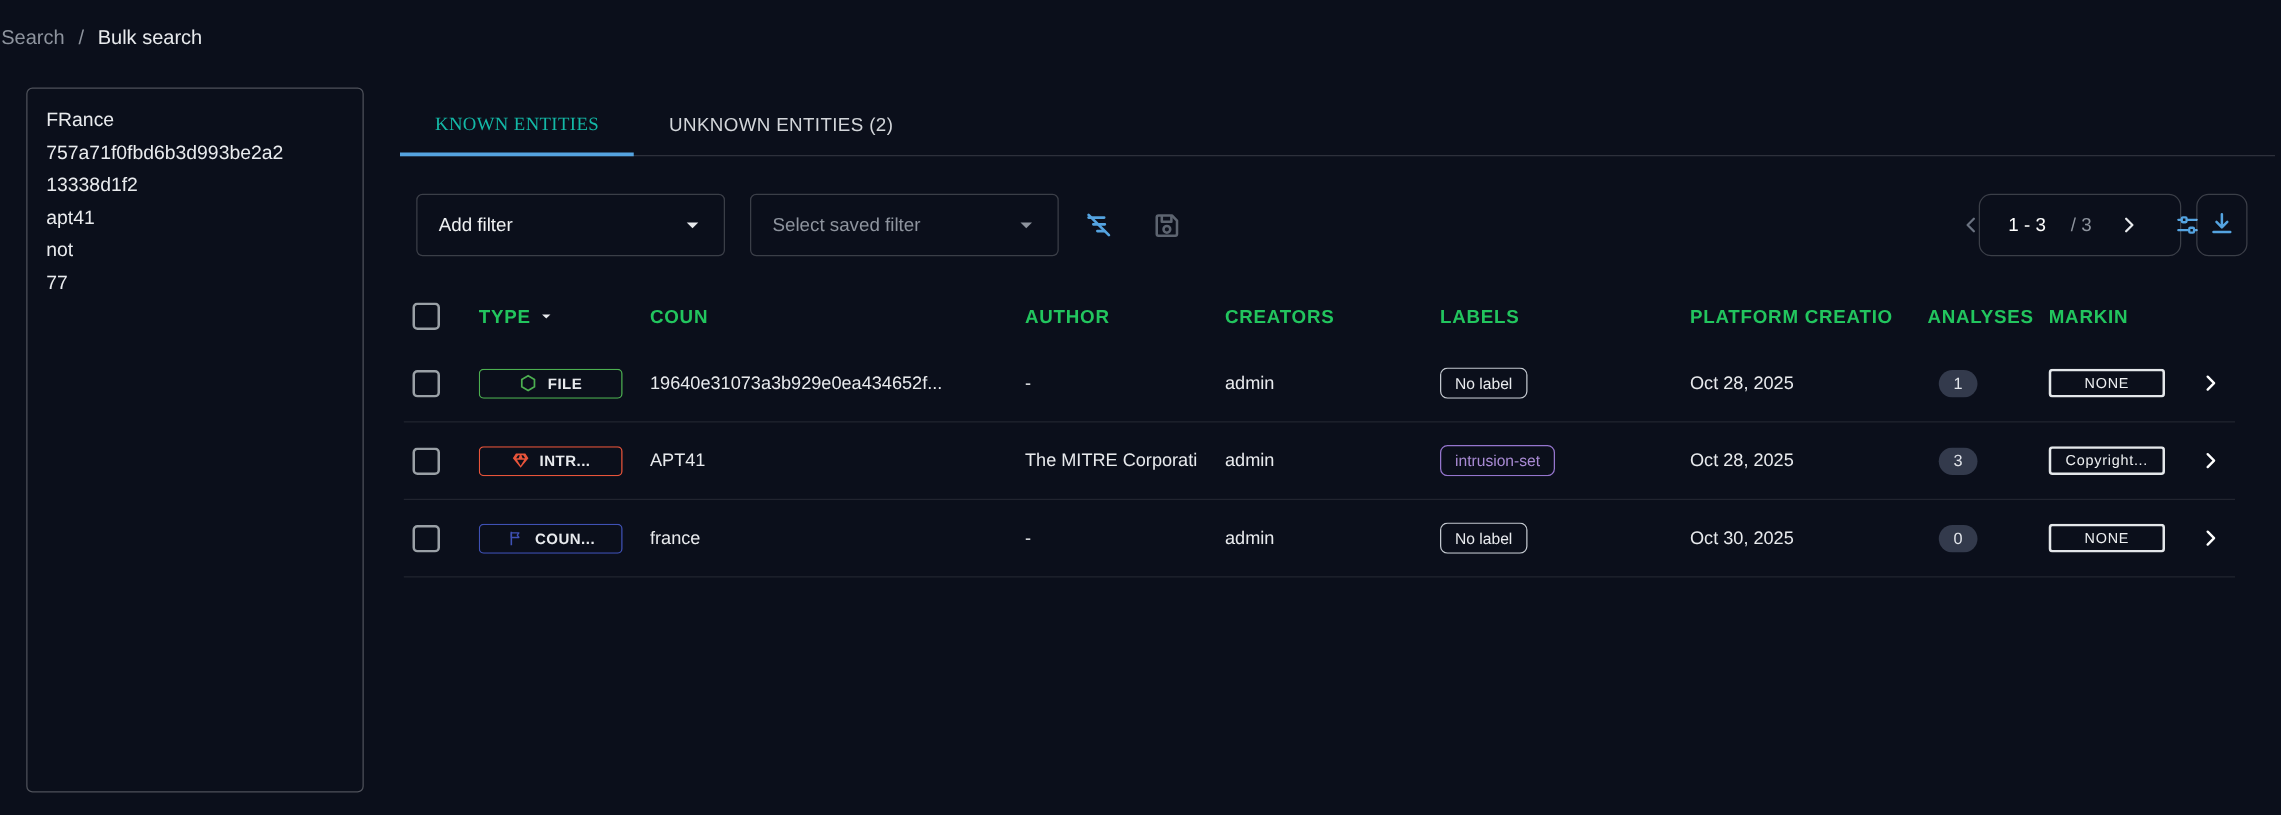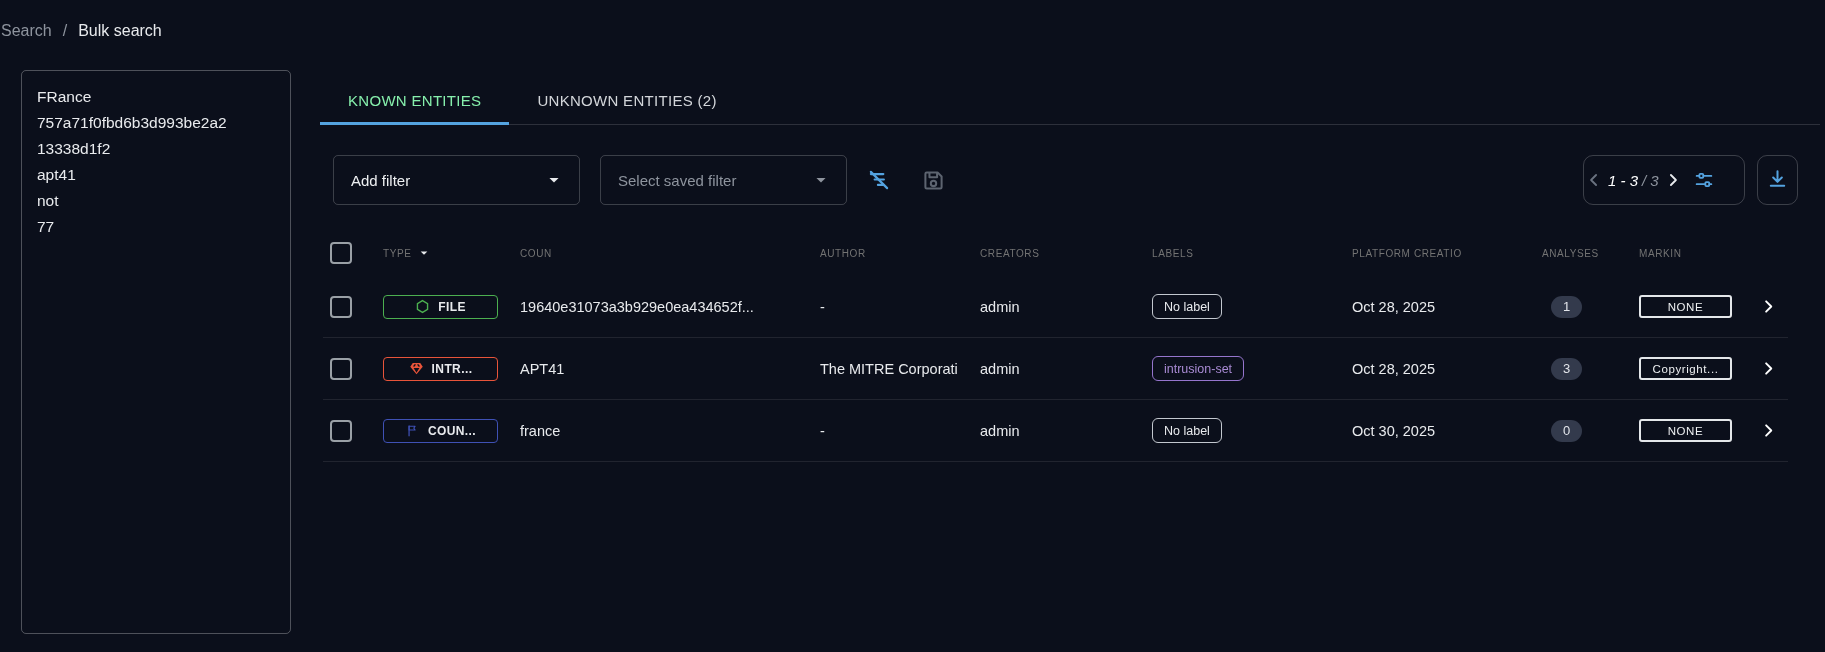--- a/index.html
+++ b/index.html
@@ -26,21 +26,21 @@
     position:absolute;left:320px;top:76px;width:1500px;height:48px;
     display:flex;align-items:stretch;
     border-bottom:1px solid rgba(255,255,255,0.14);
     box-sizing:content-box;
   }
   .tab{
     display:flex;align-items:center;justify-content:center;
     padding:0 28px;font-size:15px;font-weight:500;letter-spacing:.3px;
     color:#d3d6da;position:relative;cursor:pointer;
   }
-  .tab.active{color:#86efac;}
+  .tab.active{color:#14b8a6;font-family:Liberation Serif, serif;}
   .tab.active::after{
     content:"";position:absolute;left:0;right:0;bottom:-1px;height:3px;background:#54a3e0;
   }
   
   .filter-bar{position:absolute;left:323px;top:155px;height:50px;display:flex;align-items:center;margin-left:10px;}
   .select-box{
     width:247px;height:50px;box-sizing:border-box;
     border:1px solid rgba(255,255,255,0.2);border-radius:5px;
     display:flex;align-items:center;justify-content:space-between;
     padding:0 14px 0 17px;cursor:pointer;
@@ -51,36 +51,36 @@
   .caret{width:22px;height:22px;color:#e8eaed;flex:0 0 auto;}
   .caret.gray{color:#8e949e;}
   .icon-btn{width:40px;height:40px;border:none;background:transparent;display:flex;align-items:center;justify-content:center;cursor:pointer;padding:0;}
   .icon-btn.filter-off{margin-left:12px;color:#54a3e0;}
   .icon-btn.save{margin-left:14px;color:#5d6470;}
   .icon-btn svg{display:block;}
   
   .pagination{
     position:absolute;left:1583px;top:155px;width:162px;height:50px;box-sizing:border-box;
     border:1px solid rgba(255,255,255,0.2);border-radius:10px;
-    display:flex;align-items:center;justify-content:flex-start;gap:4px;font-size:15px;font-style:italic;
+    display:flex;align-items:center;justify-content:center;gap:20px;font-size:15px;
   }
   .pg-chevron{width:20px;height:20px;color:#e8eaed;cursor:pointer;}
   .pg-chevron.disabled{color:#6a7280;}
   .pg-range{color:#ffffff;font-weight:500;white-space:nowrap;}
   .pg-of{color:#8e949e;white-space:nowrap;}
   .pg-settings{width:22px;height:22px;color:#54a3e0;margin-left:6px;cursor:pointer;}
   .download-btn{
     position:absolute;left:1757px;top:155px;width:41px;height:50px;box-sizing:border-box;
     border:1px solid rgba(255,255,255,0.2);border-radius:10px;
     display:flex;align-items:center;justify-content:center;color:#54a3e0;cursor:pointer;background:transparent;
   }
   
   .table{position:absolute;left:323px;top:230px;width:1465px;}
   .thead,.trow{display:flex;align-items:center;}
-  .thead{height:46px;font-size:10px;font-weight:400;letter-spacing:.6px;color:#737373;}
+  .thead{height:46px;font-size:15px;font-weight:700;letter-spacing:.6px;color:#22c55e;}
   .trow{height:61px;border-bottom:1px solid rgba(255,255,255,0.09);font-size:14.5px;cursor:pointer;}
   .cell{box-sizing:border-box;overflow:hidden;white-space:nowrap;display:flex;align-items:center;}
   .c-check{width:60px;padding-left:7px;}
   .c-type{width:137px;}
   .c-value{width:300px;}
   .c-author{width:160px;}
   .c-creators{width:170px;}
   .c-labels{width:200px;padding-left:2px;}
   .c-date{width:188px;padding-left:2px;}
   .c-analyses{width:98px;padding-left:4px;}

